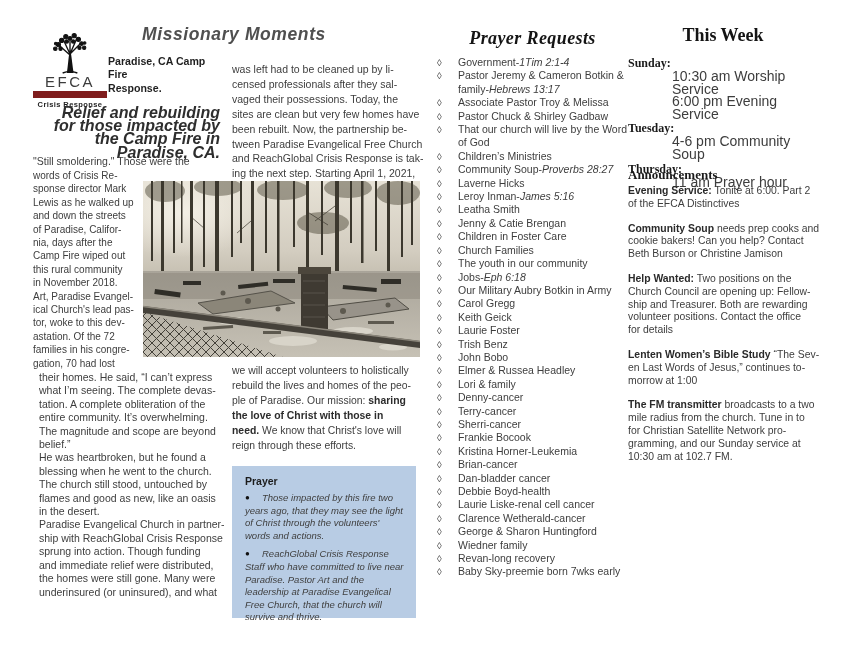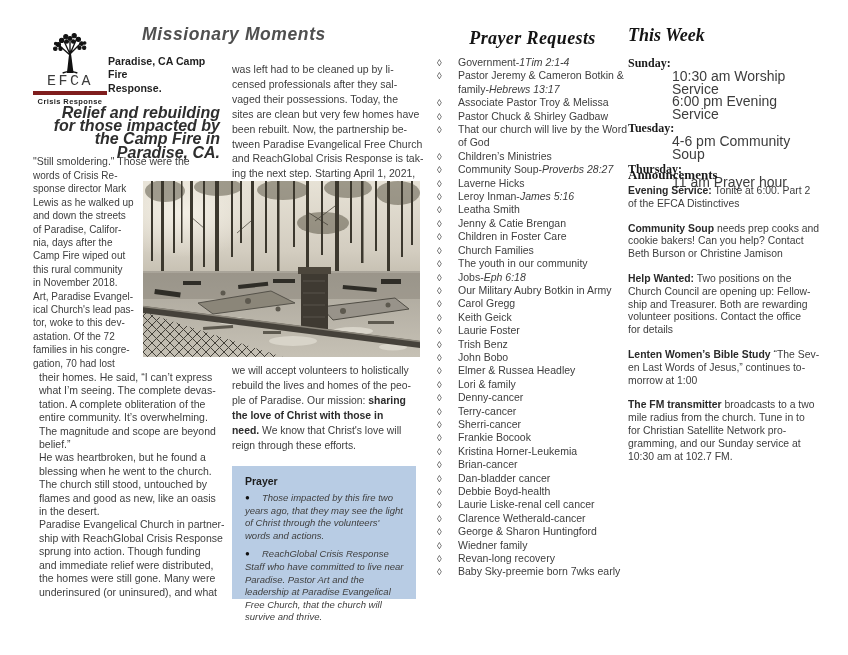--- a/index.html
+++ b/index.html
@@ -3,52 +3,52 @@
 <meta charset="utf-8">
 <style>
   html,body{margin:0;padding:0;background:#fff;width:848px;height:655px;overflow:hidden;
     font-family:"Liberation Sans",sans-serif;color:#3d3d3d;}
   .abs{position:absolute;}
   .pre{white-space:pre-line;}
   
   #main-title{left:142px;top:24px;width:260px;font-family:Liberation Sans, sans-serif;
     font-weight:bold;font-style:italic;font-size:17.5px;color:#4f4f4f;letter-spacing:.6px;}
   #logo{left:33px;top:32px;width:74px;text-align:center;}
-  #logo .org{font-family:Liberation Mono, monospace;font-size:15px;letter-spacing:2.5px;
-    color:#3c3c3c;line-height:15px;border-bottom:4px solid #7f1d1d;padding-bottom:2px;}
+  #logo .org{font-family:Liberation Sans, sans-serif;font-size:15px;letter-spacing:2.5px;
+    color:#3c3c3c;line-height:15px;border-bottom:7px solid #7f1d1d;padding-bottom:2px;}
   #logo .dept{font-size:7.5px;font-weight:bold;color:#1d1d1d;letter-spacing:.4px;margin-top:2px;}
   
   #article-heading{left:108px;top:55px;width:115px;font-weight:bold;font-size:10.6px;line-height:13.4px;color:#1f1f1f;}
   #article-subheading{left:33px;top:106px;width:187px;font-weight:bold;font-style:italic;
     font-size:16px;line-height:13.2px;text-align:right;color:#2e2e2e;}
   #left-para1{left:33px;top:155px;width:195px;font-size:10.5px;line-height:13.4px;}
   #left-para-narrow{left:33px;top:169px;width:112px;font-size:10px;line-height:13.4px;}
   #left-para2{left:39px;top:371px;width:198px;font-size:10.5px;line-height:13.4px;}
   
   #photo{left:143px;top:181px;width:277px;height:176px;}
   
   #mid-para1{left:232px;top:62px;width:200px;font-size:10.5px;line-height:14.9px;}
   #mission-para{left:232px;top:364px;width:208px;font-size:10.4px;line-height:14.9px;}
   #mission-para .b{font-weight:bold;color:#2c2c2c;}
-  #prayer-box{left:232px;top:466px;width:184px;height:133px;background:#b8cce4;
+  #prayer-box{left:232px;top:466px;width:184px;height:152px;background:#b8cce4;
     box-sizing:border-box;padding:9px 11px 8px 13px;}
   #prayer-box .ttl{font-weight:bold;font-size:10.5px;color:#1b1b1b;margin-bottom:5px;}
   .pb-item{font-style:italic;font-size:9.5px;line-height:12.6px;color:#404040;margin-bottom:6px;}
   .pb-item .blt{font-style:normal;font-size:8px;display:inline-block;width:17px;color:#111;vertical-align:top;}
   
   #pr-title{left:440px;top:28px;width:185px;text-align:center;font-family:"Liberation Serif",serif;
     font-weight:bold;font-style:italic;font-size:18px;color:#141414;letter-spacing:.4px;}
   #pr-list{left:437px;top:56px;width:192px;}
   .pr-row{display:flex;align-items:flex-start;font-size:10.5px;line-height:13.4px;}
   .pr-row .dmd{width:21px;flex:none;font-size:9.5px;color:#4a4a4a;line-height:13.4px;}
   .pr-row .txt{width:171px;}
   .pr-row .ref{font-style:italic;}
   
-  #tw-title{left:628px;top:25px;width:190px;font-family:"Liberation Serif",serif;
-    font-weight:bold;font-style:italic;font-size:18px;color:#141414;}
+  #tw-title{left:628px;top:25px;width:190px;text-align:center;font-family:"Liberation Serif",serif;
+    font-weight:bold;font-size:18px;color:#141414;}
   #tw-schedule{left:628px;top:55px;width:195px;}
   #tw-schedule .day{font-family:"Liberation Serif",serif;font-weight:bold;font-size:12px;
     color:#1a1a1a;line-height:14px;margin-top:1px;}
   #tw-schedule .event{font-size:14px;line-height:12.6px;color:#3d3d3d;margin-left:44px;}
   #ann{left:628px;top:167px;width:198px;}
   #ann-title{font-family:"Liberation Serif",serif;font-weight:bold;font-size:13px;color:#1a1a1a;margin-bottom:2px;}
   .ann-item{font-size:10.4px;line-height:12.8px;margin-bottom:12px;}
   .ann-item .b{font-weight:bold;color:#2a2a2a;}
 </style>
 </head>

